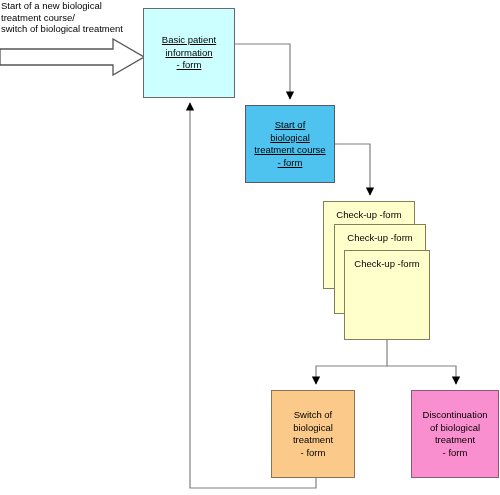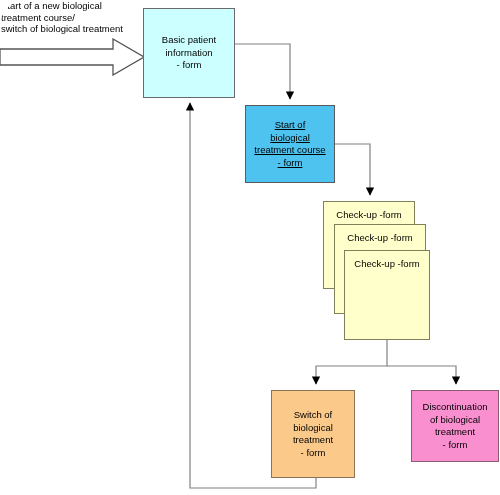--- a/index.html
+++ b/index.html
@@ -10,21 +10,20 @@
   body {
     font-family: "Liberation Sans", sans-serif;
     -webkit-font-smoothing: antialiased;
   }
   #canvas {
     position: relative;
     width: 500px;
     height: 495px;
     background: #ffffff;
     overflow: hidden;
-    border-radius: 26px;
   }
   #edges {
     position: absolute;
     left: 0;
     top: 0;
     width: 500px;
     height: 495px;
     pointer-events: none;
   }
   .node {
@@ -41,20 +40,21 @@
     white-space: pre-line;
     z-index: 3;
   }
   .node-basic {
     left: 143px;
     top: 8px;
     width: 92px;
     height: 90px;
     background: #ccffff;
     border-color: #6a6a6a;
+    text-decoration: underline;
   }
   .node-start {
     left: 245px;
     top: 105px;
     width: 90px;
     height: 78px;
     background: #4fc3f0;
     border-color: #5a5a5a;
     text-decoration: underline;
   }
@@ -73,21 +73,21 @@
     top: 390px;
     width: 84px;
     height: 88px;
     background: #fbc98a;
     border-color: #8a7455;
   }
   .node-discontinuation {
     left: 411px;
     top: 390px;
     width: 88px;
-    height: 72px;
+    height: 88px;
     background: #fa8fd0;
     border-color: #8a5a75;
   }
   .start-label {
     position: absolute;
     left: 1px;
     top: 0px;
     width: 145px;
     font-size: 9.5px;
     line-height: 11.5px;

